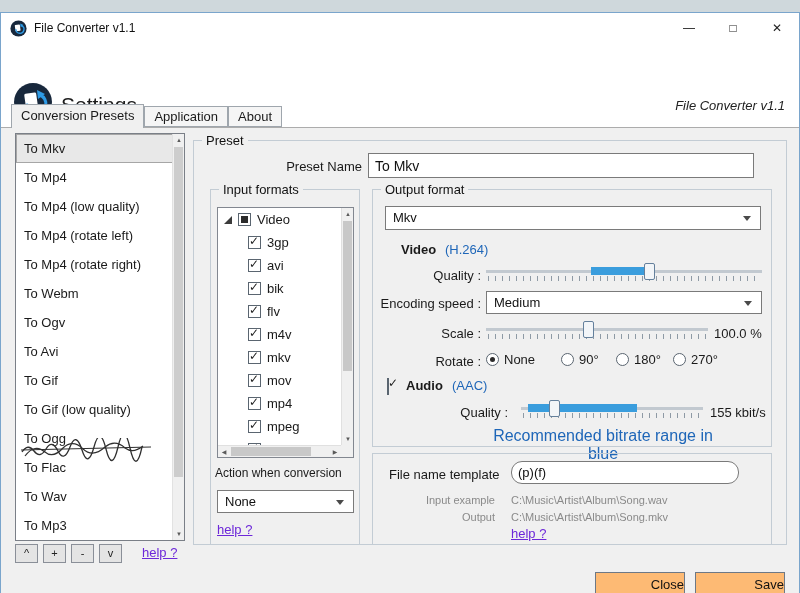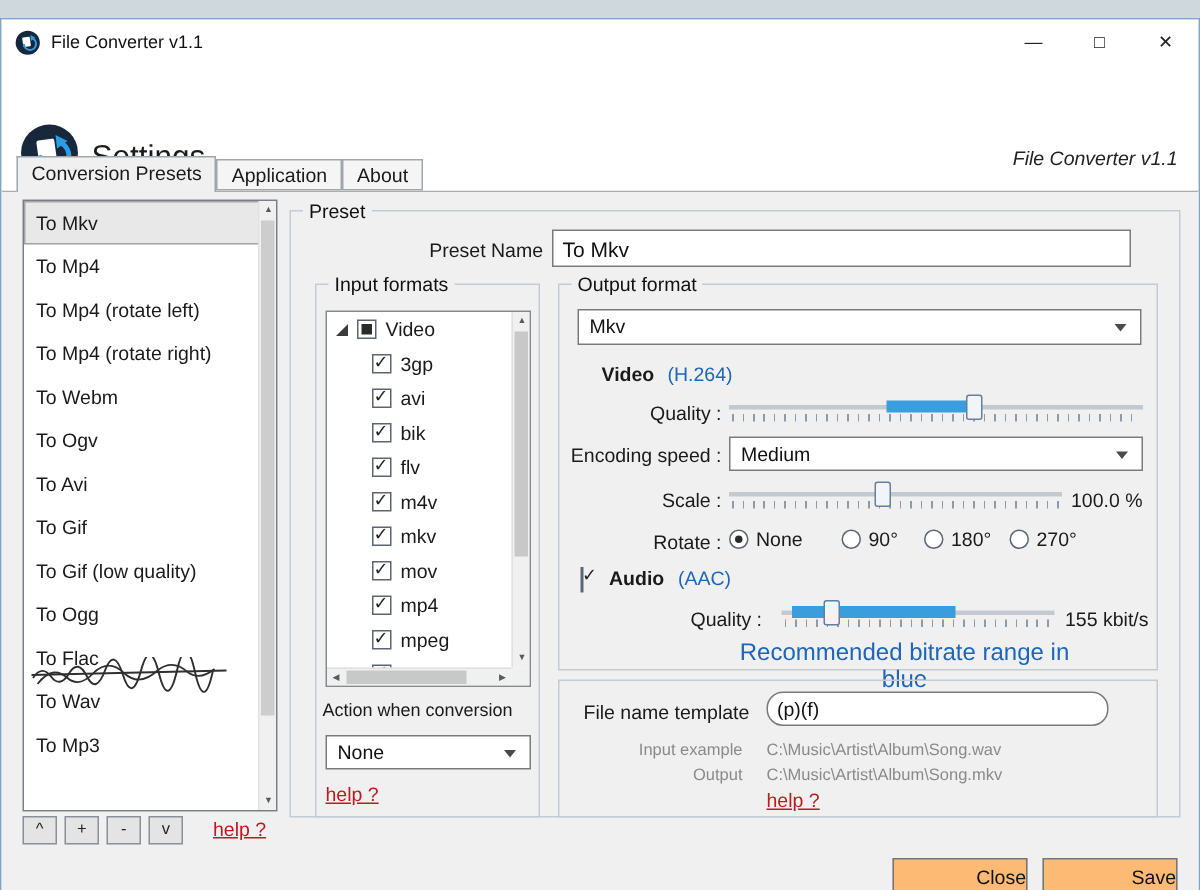--- a/index.html
+++ b/index.html
@@ -33,21 +33,21 @@
   .preset-item{height:29px;line-height:29px;padding-left:8px;font-size:13px;color:#1a1a1a;white-space:nowrap;}
   .preset-item.selected{background:#e8e8e8;outline:1px solid #a6a6a6;outline-offset:-1px;}
   .list-vscroll{position:absolute;top:0;right:0;bottom:0;width:12px;background:#f0f0f0;border-left:1px solid #e2e2e2;}
   .list-vscroll .thumb{position:absolute;left:1px;right:1px;top:13px;height:330px;background:#cdcdcd;}
   .scroll-arrow{position:absolute;left:0;width:12px;height:12px;font-size:6px;color:#5a5a5a;text-align:center;line-height:12px;}
 
   .scribble{position:absolute;left:18px;top:425px;width:136px;height:24px;z-index:4;}
 
   .list-btns{position:absolute;left:14px;top:531px;display:flex;gap:5px;z-index:2;}
   .small-btn{width:23px;height:19px;background:#e4e4e4;border:1px solid #8a8f98;font-size:11px;line-height:16px;text-align:center;color:#222;}
-  .link{color:#b91c1c;text-decoration:underline;font-size:13px;cursor:pointer;}
+  .link{color:#6d28d9;text-decoration:underline;font-size:13px;cursor:pointer;}
 
   
   .groupbox{position:absolute;border:1px solid #c3ccd4;}
   .gb-label{position:absolute;top:-8px;left:8px;background:#f0f0f0;padding:0 4px;font-size:13px;color:#111;white-space:nowrap;}
 
   .textbox{position:absolute;background:#fff;border:1px solid #7a7a7a;font-size:14px;padding:0 6px;color:#111;outline:none;}
   .combo{position:absolute;background:#fff;border:1px solid #7a7a7a;line-height:21px;padding-left:7px;font-size:13px;color:#111;}
   .combo::after{content:"";position:absolute;right:9px;top:9px;border:4px solid transparent;border-top:5px solid #4a4a4a;}
 
   .rlabel{position:absolute;text-align:right;font-size:13px;color:#1a1a1a;white-space:nowrap;}
@@ -121,20 +121,21 @@
     <div class="tab active">Conversion Presets</div>
     <div class="tab">Application</div>
     <div class="tab">About</div>
   </div>
 
   <div class="content-bg"></div>
 
   <div class="preset-listbox">
     <div class="preset-item selected">To Mkv</div>
     <div class="preset-item">To Mp4</div>
+    <div class="preset-item">To Mp4 (low quality)</div>
     <div class="preset-item">To Mp4 (rotate left)</div>
     <div class="preset-item">To Mp4 (rotate right)</div>
     <div class="preset-item">To Webm</div>
     <div class="preset-item">To Ogv</div>
     <div class="preset-item">To Avi</div>
     <div class="preset-item">To Gif</div>
     <div class="preset-item">To Gif (low quality)</div>
     <div class="preset-item">To Ogg</div>
     <div class="preset-item">To Flac</div>
     <div class="preset-item">To Wav</div>

